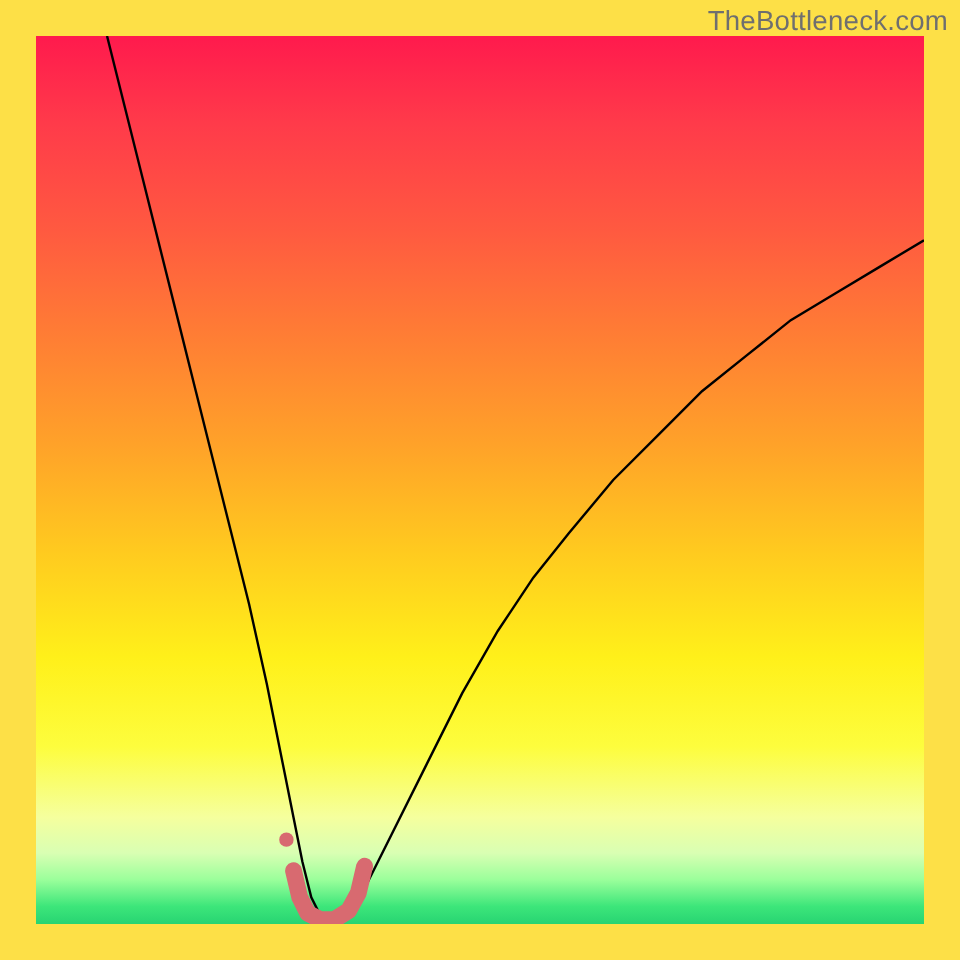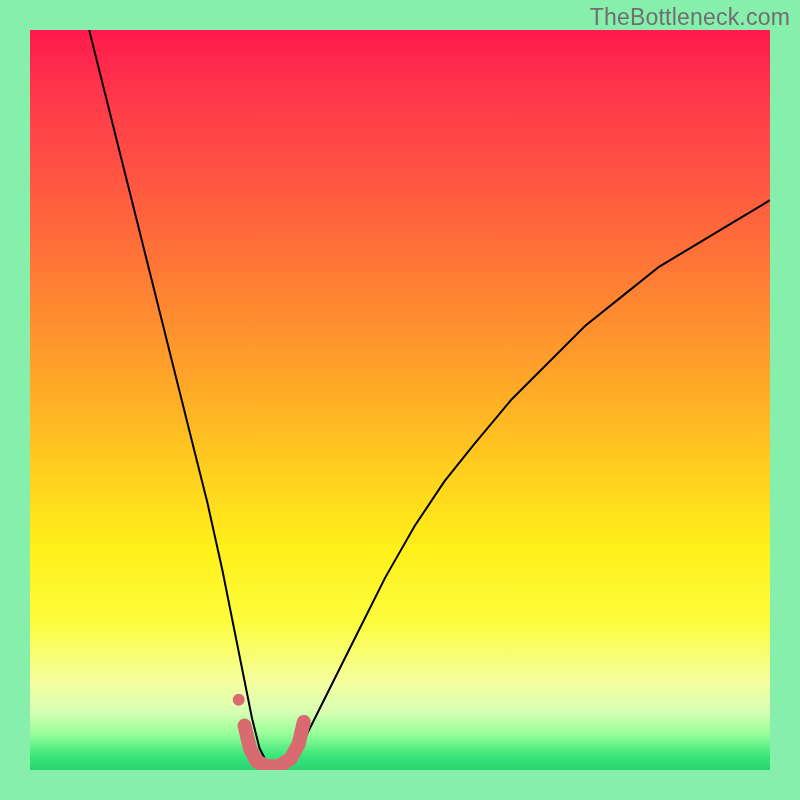--- a/index.html
+++ b/index.html
@@ -10,21 +10,21 @@
     background: #000;
     overflow: hidden;
     font-family: Arial, Helvetica, sans-serif;
   }
   .frame {
     position: absolute;
     left: 0;
     top: 0;
     width: 800px;
     height: 800px;
-    background: #86efac;
+    background: #fde047;
   }
   .plot {
     position: absolute;
     left: 30px;
     top: 30px;
     width: 740px;
     height: 740px;
     background: linear-gradient(
       to bottom,
       #ff1a4d 0%,

